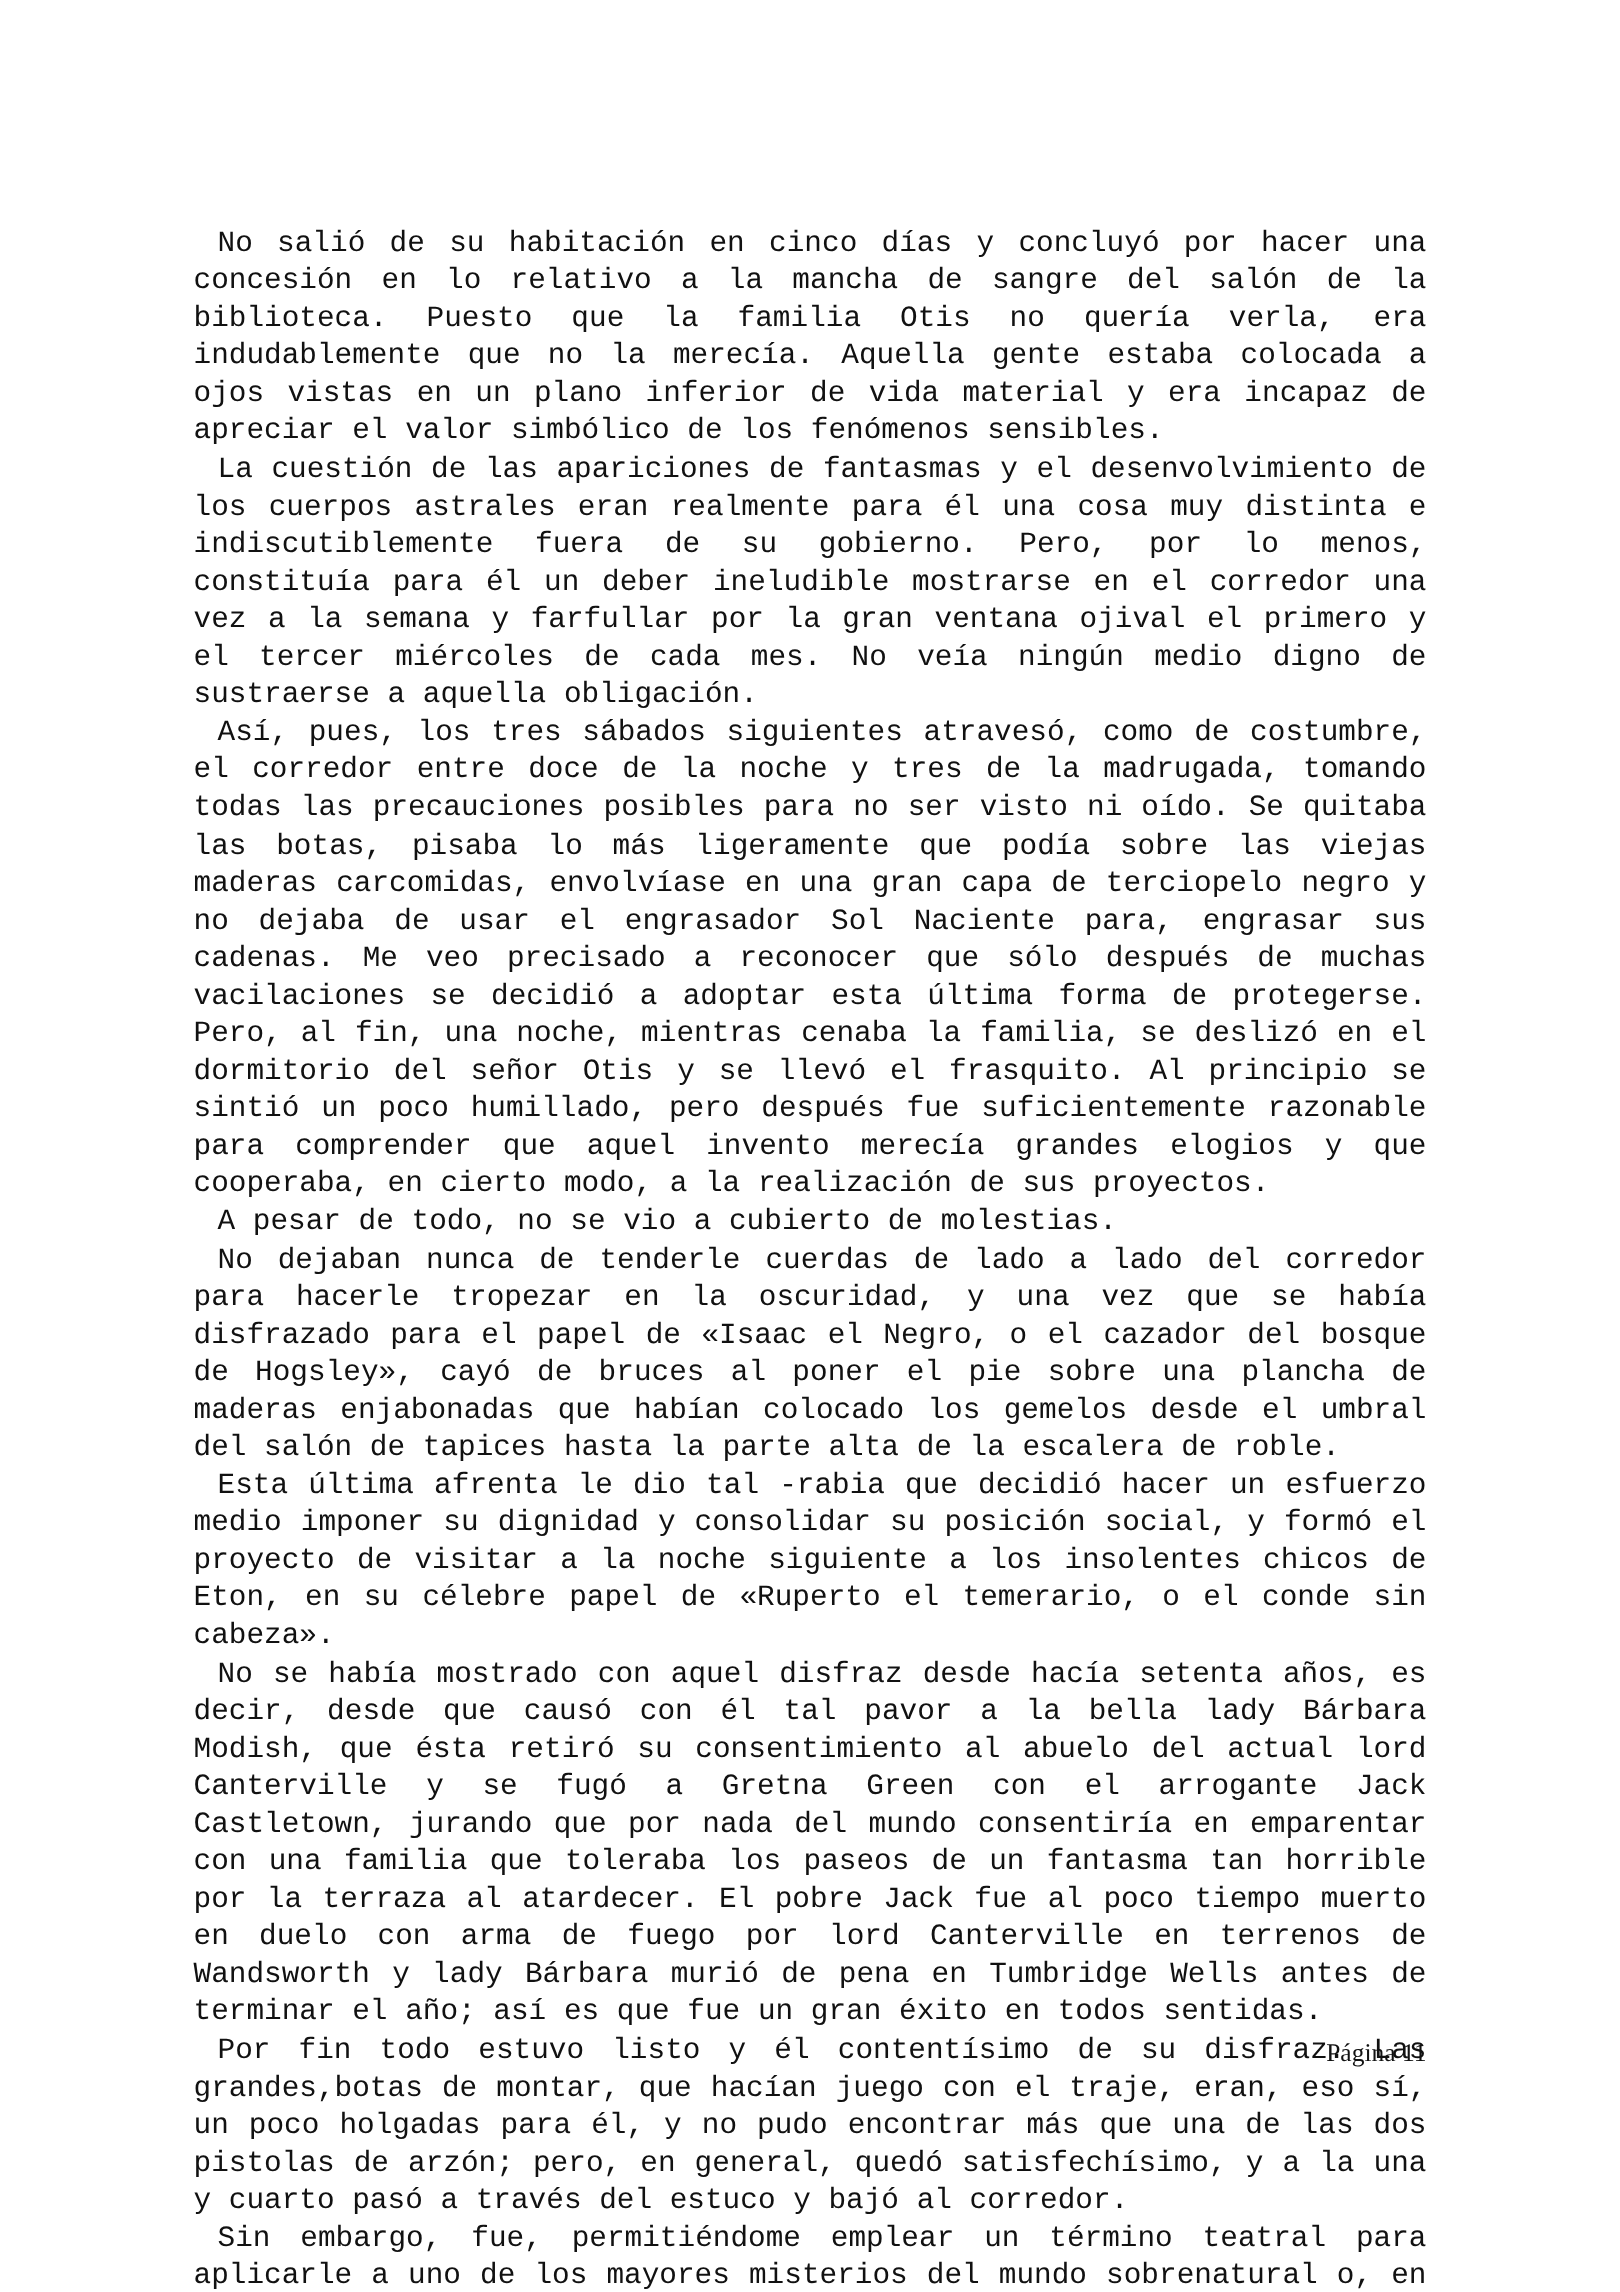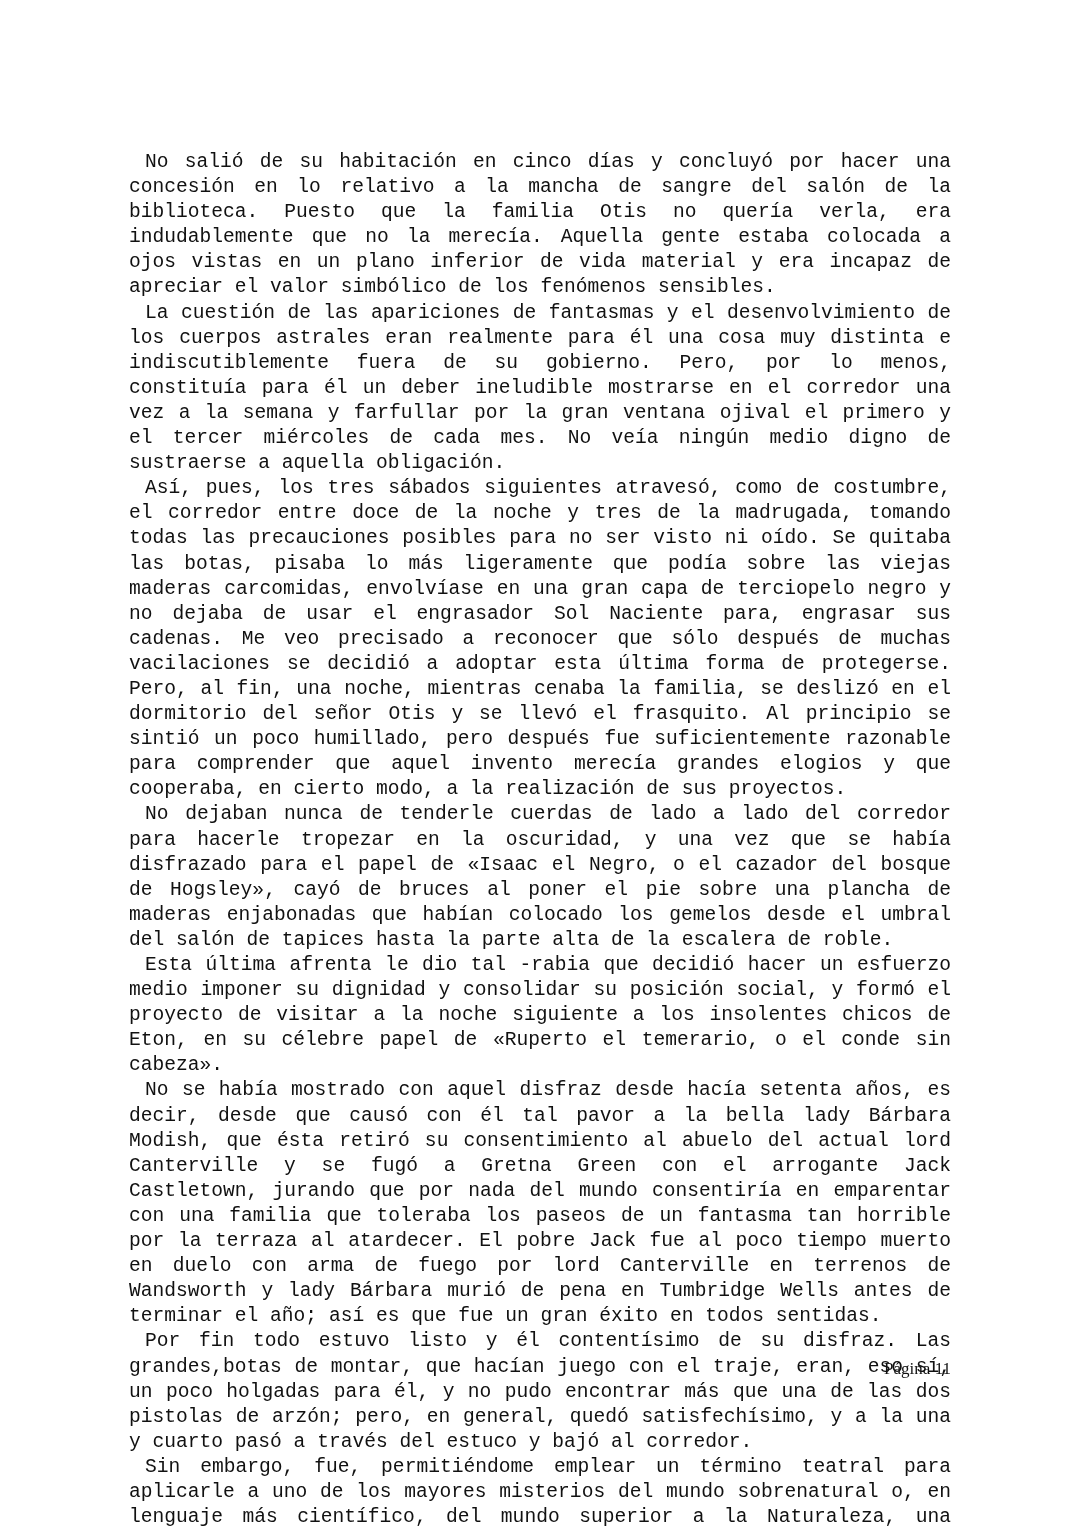--- a/index.html
+++ b/index.html
@@ -41,20 +41,21 @@
       text-align: right;
     }
   </style>
 </head>
 <body>
 
 <div class="page">
   <p class="para">No salió de su habitación en cinco días y concluyó por hacer una concesión en lo relativo a la mancha de sangre del salón de la biblioteca. Puesto que la familia Otis no quería verla, era indudablemente que no la merecía. Aquella gente estaba colocada a ojos vistas en un plano inferior de vida material y era incapaz de apreciar el valor simbólico de los fenómenos sensibles.</p>
   <p class="para">La cuestión de las apariciones de fantasmas y el desenvolvimiento de los cuerpos astrales eran realmente para él una cosa muy distinta e indiscutiblemente fuera de su gobierno. Pero, por lo menos, constituía para él un deber ineludible mostrarse en el corredor una vez a la semana y farfullar por la gran ventana ojival el primero y el tercer miércoles de cada mes. No veía ningún medio digno de sustraerse a aquella obligación.</p>
   <p class="para">Así, pues, los tres sábados siguientes atravesó, como de costumbre, el corredor entre doce de la noche y tres de la madrugada, tomando todas las precauciones posibles para no ser visto ni oído. Se quitaba las botas, pisaba lo más ligeramente que podía sobre las viejas maderas carcomidas, envolvíase en una gran capa de terciopelo negro y no dejaba de usar el engrasador Sol Naciente para, engrasar sus cadenas. Me veo precisado a reconocer que sólo después de muchas vacilaciones se decidió a adoptar esta última forma de protegerse. Pero, al fin, una noche, mientras cenaba la familia, se deslizó en el dormitorio del señor Otis y se llevó el frasquito. Al principio se sintió un poco humillado, pero después fue suficientemente razonable para comprender que aquel invento merecía grandes elogios y que cooperaba, en cierto modo, a la realización de sus proyectos.</p>
+  <p class="para">A pesar de todo, no se vio a cubierto de molestias.</p>
   <p class="para">No dejaban nunca de tenderle cuerdas de lado a lado del corredor para hacerle tropezar en la oscuridad, y una vez que se había disfrazado para el papel de «Isaac el Negro, o el cazador del bosque de Hogsley», cayó de bruces al poner el pie sobre una plancha de maderas enjabonadas que habían colocado los gemelos desde el umbral del salón de tapices hasta la parte alta de la escalera de roble.</p>
   <p class="para">Esta última afrenta le dio tal -rabia que decidió hacer un esfuerzo medio imponer su dignidad y consolidar su posición social, y formó el proyecto de visitar a la noche siguiente a los insolentes chicos de Eton, en su célebre papel de «Ruperto el temerario, o el conde sin cabeza».</p>
   <p class="para">No se había mostrado con aquel disfraz desde hacía setenta años, es decir, desde que causó con él tal pavor a la bella lady Bárbara Modish, que ésta retiró su consentimiento al abuelo del actual lord Canterville y se fugó a Gretna Green con el arrogante Jack Castletown, jurando que por nada del mundo consentiría en emparentar con una familia que toleraba los paseos de un fantasma tan horrible por la terraza al atardecer. El pobre Jack fue al poco tiempo muerto en duelo con arma de fuego por lord Canterville en terrenos de Wandsworth y lady Bárbara murió de pena en Tumbridge Wells antes de terminar el año; así es que fue un gran éxito en todos sentidas.</p>
   <p class="para">Por fin todo estuvo listo y él contentísimo de su disfraz. Las grandes,botas de montar, que hacían juego con el traje, eran, eso sí, un poco holgadas para él, y no pudo encontrar más que una de las dos pistolas de arzón; pero, en general, quedó satisfechísimo, y a la una y cuarto pasó a través del estuco y bajó al corredor.</p>
   <p class="para">Sin embargo, fue, permitiéndome emplear un término teatral para aplicarle a uno de los mayores misterios del mundo sobrenatural o, en lenguaje más científico, del mundo superior a la Naturaleza, una creación de las más difíciles y necesitó sus tres buenas horas para terminar los preparativos.</p>
 </div>
 
 <div class="footer">Página 11</div>
 
 </body></html>

